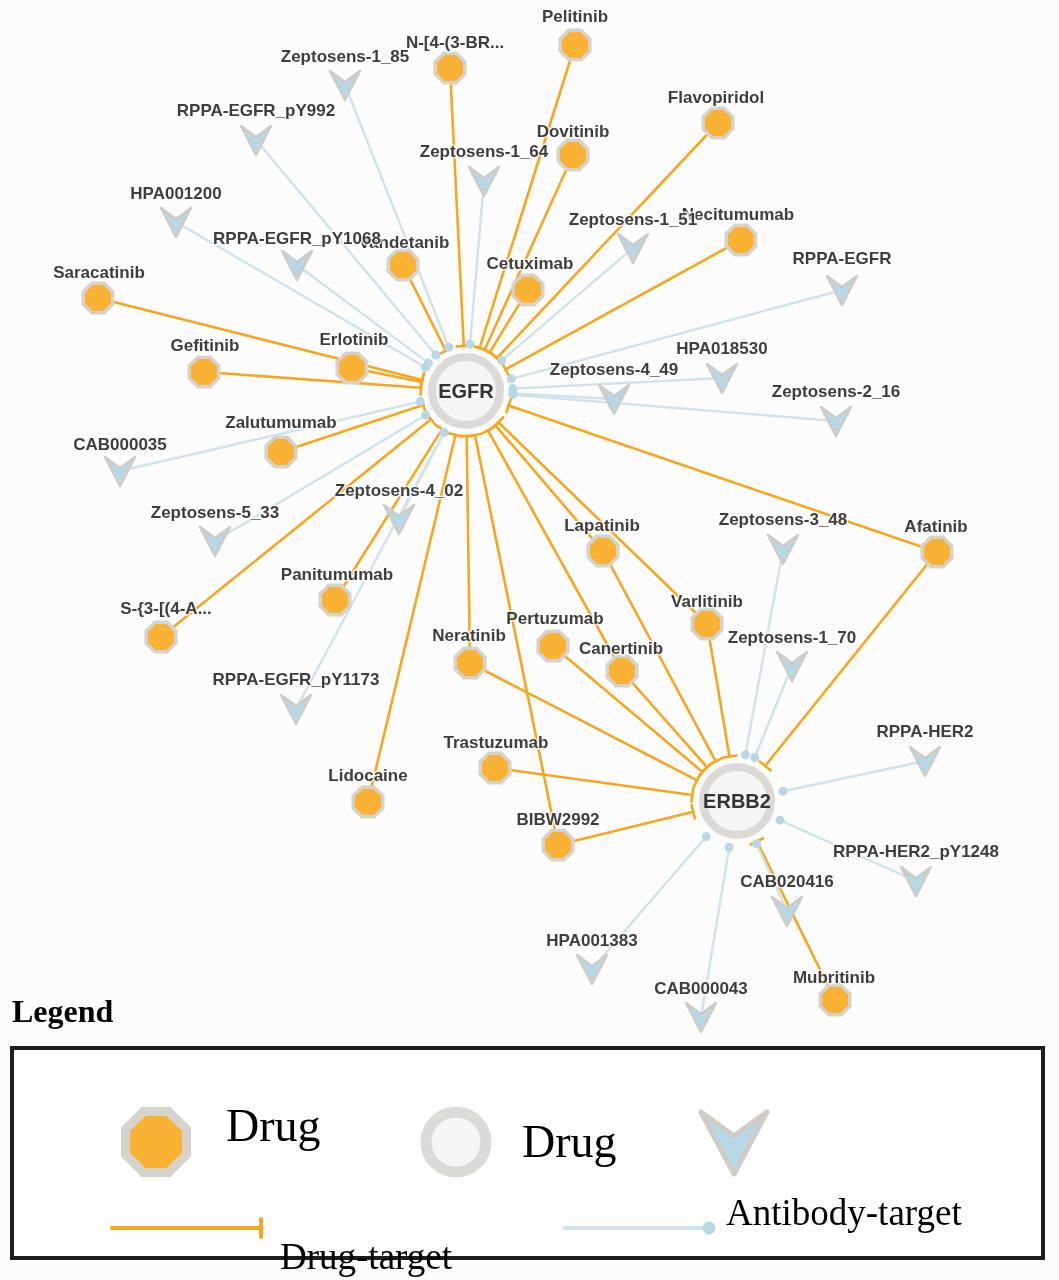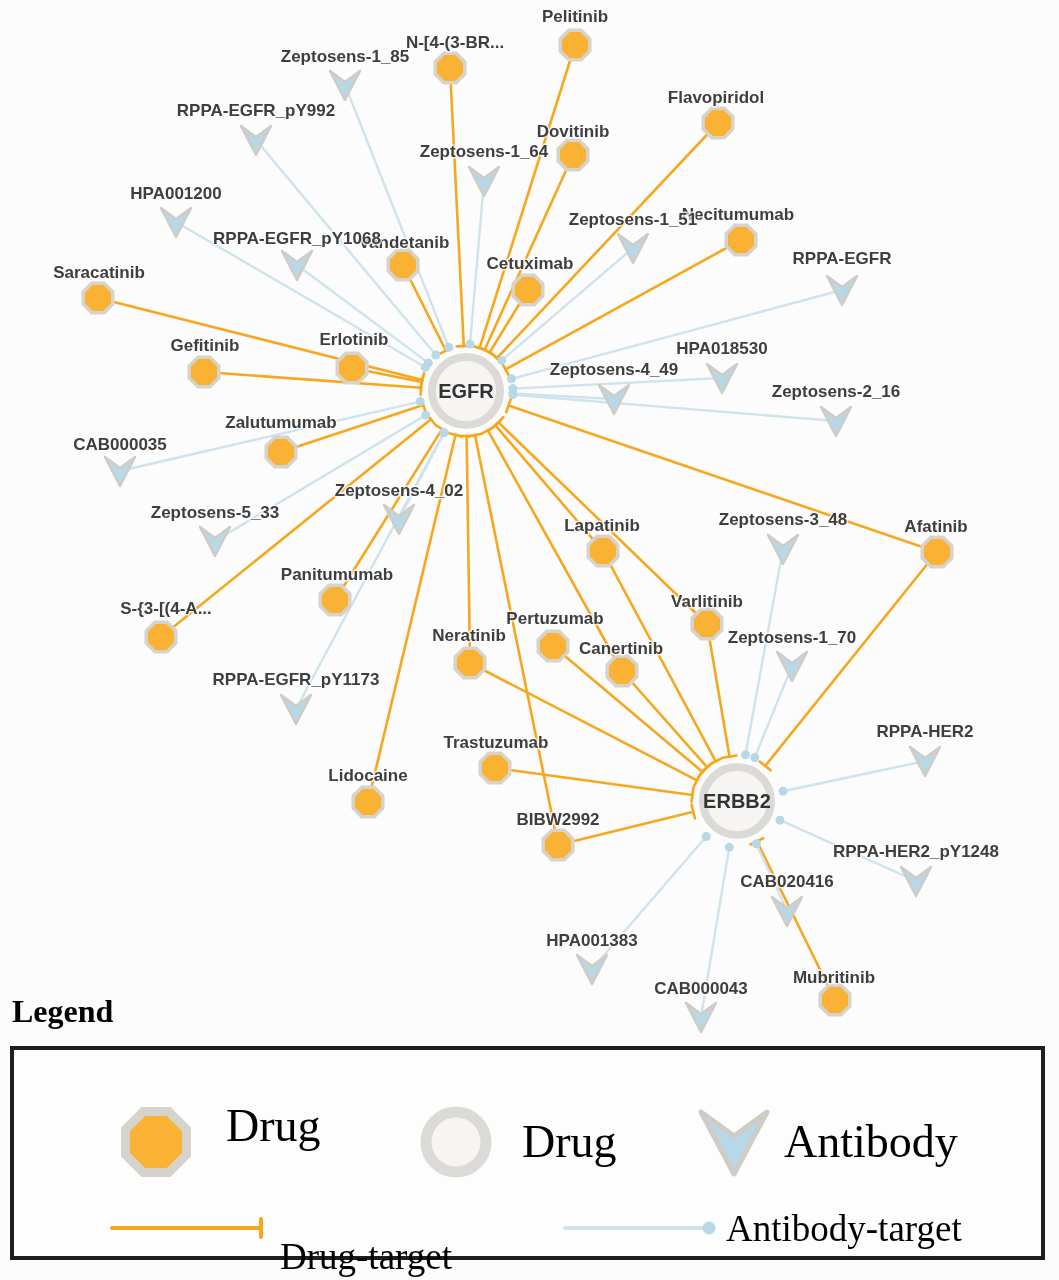--- a/index.html
+++ b/index.html
@@ -247,27 +247,26 @@
     <span class="leg-abs leg-mid leg-label leg-big" style="left:212px; top:76px;">Drug</span>
 
     <svg class="leg-abs" style="left:400px; top:50px;" width="84" height="84">
       <circle class="gene-node" style="stroke-width:11" cx="42" cy="42" r="30"></circle>
     </svg>
     <span class="leg-abs leg-mid leg-label leg-big" style="left:508px; top:92px;">Drug</span>
 
     <svg class="leg-abs" style="left:678px; top:52px;" width="84" height="80" viewBox="-42 -40 84 80">
       <polygon class="ab-node" style="stroke-width:5" points="-33,-30 0,32 33,-30 0,-6"></polygon>
     </svg>
-    <span class="leg-abs leg-mid leg-label leg-big" style="left:770px; top:92px;">Antibody</span>
 
     <svg class="leg-abs" style="left:95px; top:164px;" width="165" height="28">
       <line class="drug-edge" style="stroke-width:4" x1="3" y1="14" x2="150" y2="14"></line>
       <line class="drug-edge" style="stroke-width:4" x1="152" y1="5" x2="152" y2="23"></line>
     </svg>
     <span class="leg-abs leg-mid leg-label leg-small" style="left:266px; top:178px;margin-top:28px;">Drug-target</span>
 
     <svg class="leg-abs" style="left:548px; top:164px;" width="160" height="28">
       <line class="ab-edge" style="stroke-width:4" x1="3" y1="14" x2="140" y2="14"></line>
       <circle class="ab-dot" cx="147" cy="14" r="6.5"></circle>
     </svg>
-    <span class="leg-abs leg-mid leg-label leg-small" style="left:712px; top:178px;">Antibody-target</span>
+    <span class="leg-abs leg-mid leg-label leg-small" style="left:712px; top:162px;">Antibody-target</span>
   </div>
 </div>
 
 </body></html>

